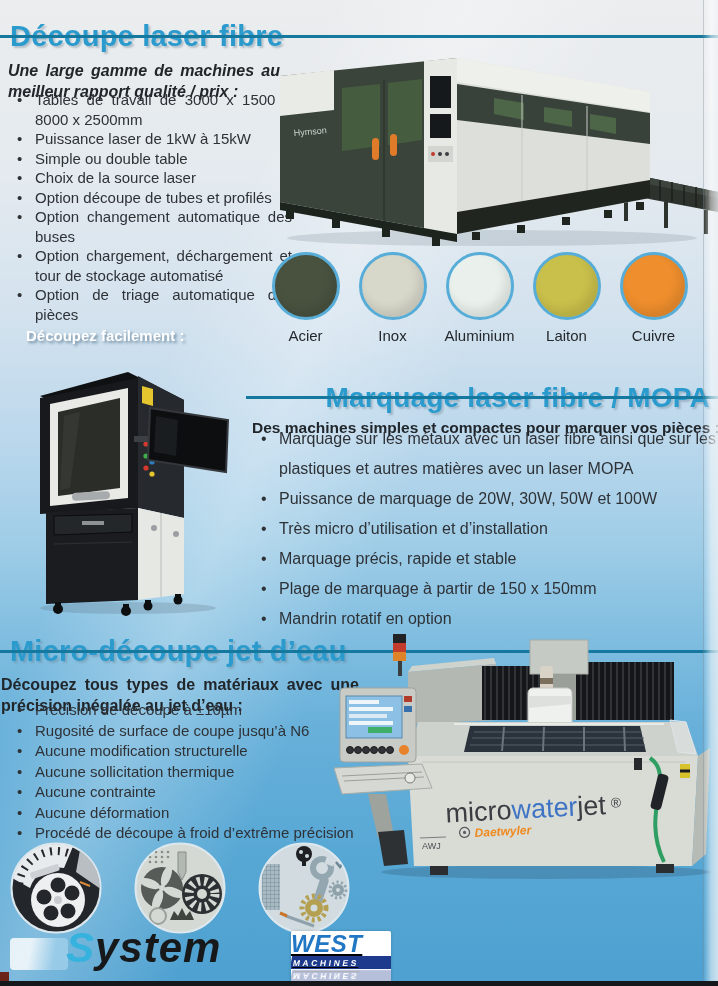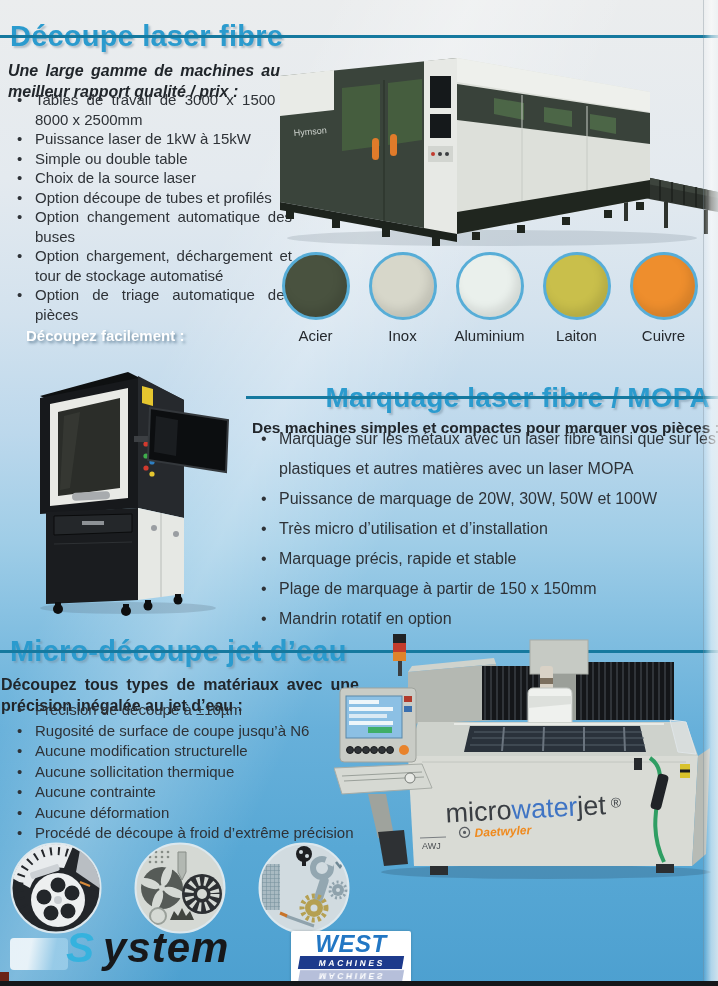--- a/index.html
+++ b/index.html
@@ -37,43 +37,43 @@
   .bullets li::before { content:"\2022"; position:absolute; left:9px; top:0; }
   .b1 { left:8px;   top:90px;  width:284px; font-size:15px;   line-height:19.5px; }
   .b1 li { text-align:justify; }
   .b2 { left:252px; top:424px; width:464px; font-size:16px;   line-height:30px; }
   .b2 li { text-align:justify; }
   .b3 { left:8px;   top:700px; width:362px; font-size:15px;   line-height:20.5px; }
 
   .tagline { position:absolute; left:26px; top:327px; font-size:15px; font-weight:bold; color:#ffffff;
     text-shadow:2px 2px 3px rgba(58,94,120,.65); }
 
-  .materials { position:absolute; left:272px; top:252px; width:436px; display:flex; }
+  .materials { position:absolute; left:262px; top:252px; width:436px; display:flex; }
   .material { width:87px; text-align:center; }
   .swatch { width:62px; height:62px; border-radius:50%; border:3px solid #57add7; margin:0 auto;
     box-shadow:inset -5px -7px 10px rgba(0,0,0,.10); }
   .mlabel { margin-top:7px; font-size:15px; color:#24282d; }
 
   .machine { position:absolute; }
   .machine-fiber    { left:272px; top:50px;  width:446px; height:198px; }
   .machine-marking  { left:28px;  top:356px; width:232px; height:260px; }
   .machine-waterjet { left:334px; top:626px; width:384px; height:254px; }
 
   .samples { position:absolute; left:10px; top:842px; display:flex; gap:32px; }
   .sample { width:92px; height:92px; }
 
   .system-logo { position:absolute; left:8px; top:930px; width:220px; height:52px; }
   .logo-blob { position:absolute; left:2px; top:8px; width:58px; height:32px; border-radius:4px; opacity:.9;
     background:linear-gradient(100deg, #f3f8fb 35%, #9bcde9 75%); }
   .system-text { position:absolute; left:58px; top:-6px; font-size:42px; font-style:italic; font-weight:bold; letter-spacing:1px; }
   .system-text .s { color:#35b2de; }
-  .system-text .rest { color:#17181a;margin-left:8px; }
-
-  .west-logo { position:absolute; left:291px; top:931px; width:120px; height:52px; background:#ffffff;
-    border-radius:2px; box-shadow:0 0 3px rgba(0,0,0,.2); text-align:center; overflow:hidden; }
+  .system-text .rest { color:#17181a; }
+
+  .west-logo { position:absolute; left:291px; top:931px; width:100px; height:52px; background:#ffffff;
+    border-radius:2px; box-shadow:0 0 3px rgba(0,0,0,.2); text-align:left; overflow:hidden;text-decoration:underline; }
   .west-name { font-size:24px; font-weight:bold; font-style:italic; color:#2277c4; line-height:24px; margin-top:1px; letter-spacing:.5px; }
   .west-band { margin:0 auto; width:102px; background:#1d3a8c; color:#ffffff; font-size:8.5px; font-weight:bold;
     letter-spacing:2.6px; padding:2px 0 1px 2px; transform:skewX(-10deg); }
   .west-reflect { opacity:.32; transform:skewX(-10deg) scaleY(-1); margin-top:1px; filter:blur(.4px); }
 
   .bottom-strip { position:absolute; left:0; right:0; bottom:0; height:5px; background:#15171a; }
   .corner-mark { position:absolute; left:0; bottom:4px; width:9px; height:10px; background:#6b2417; }
 </style>
 </head>
 <body>

